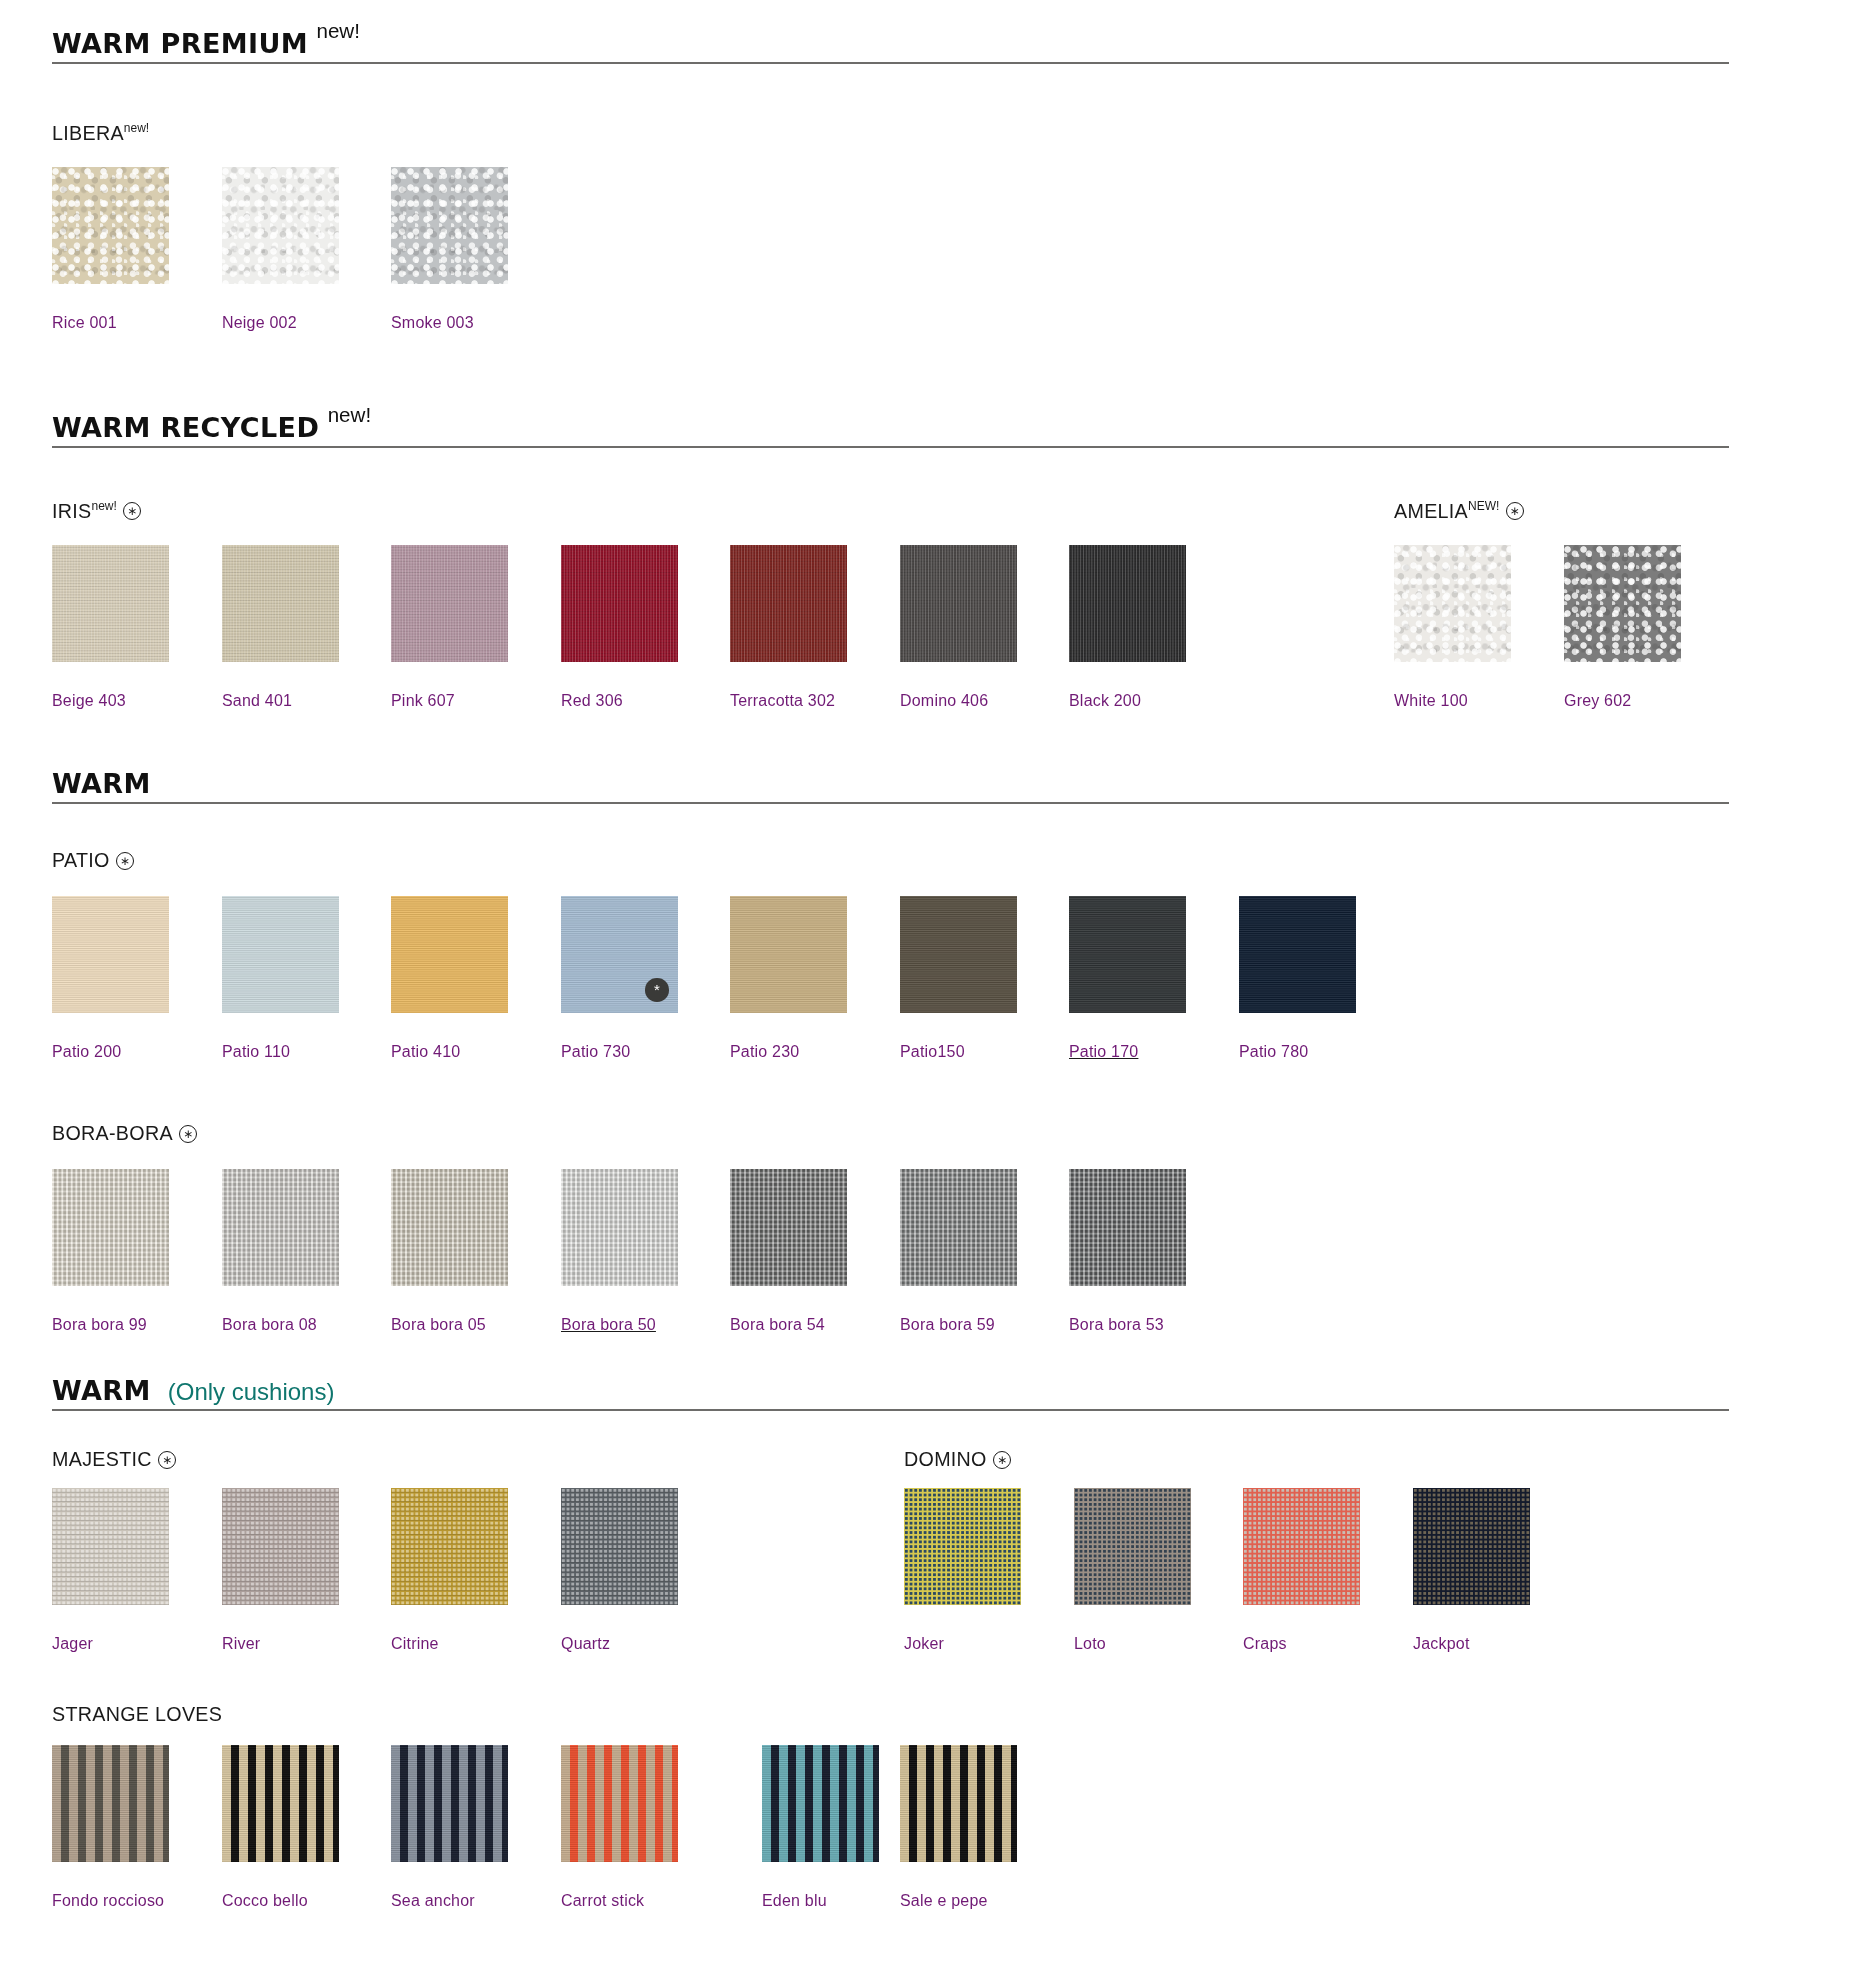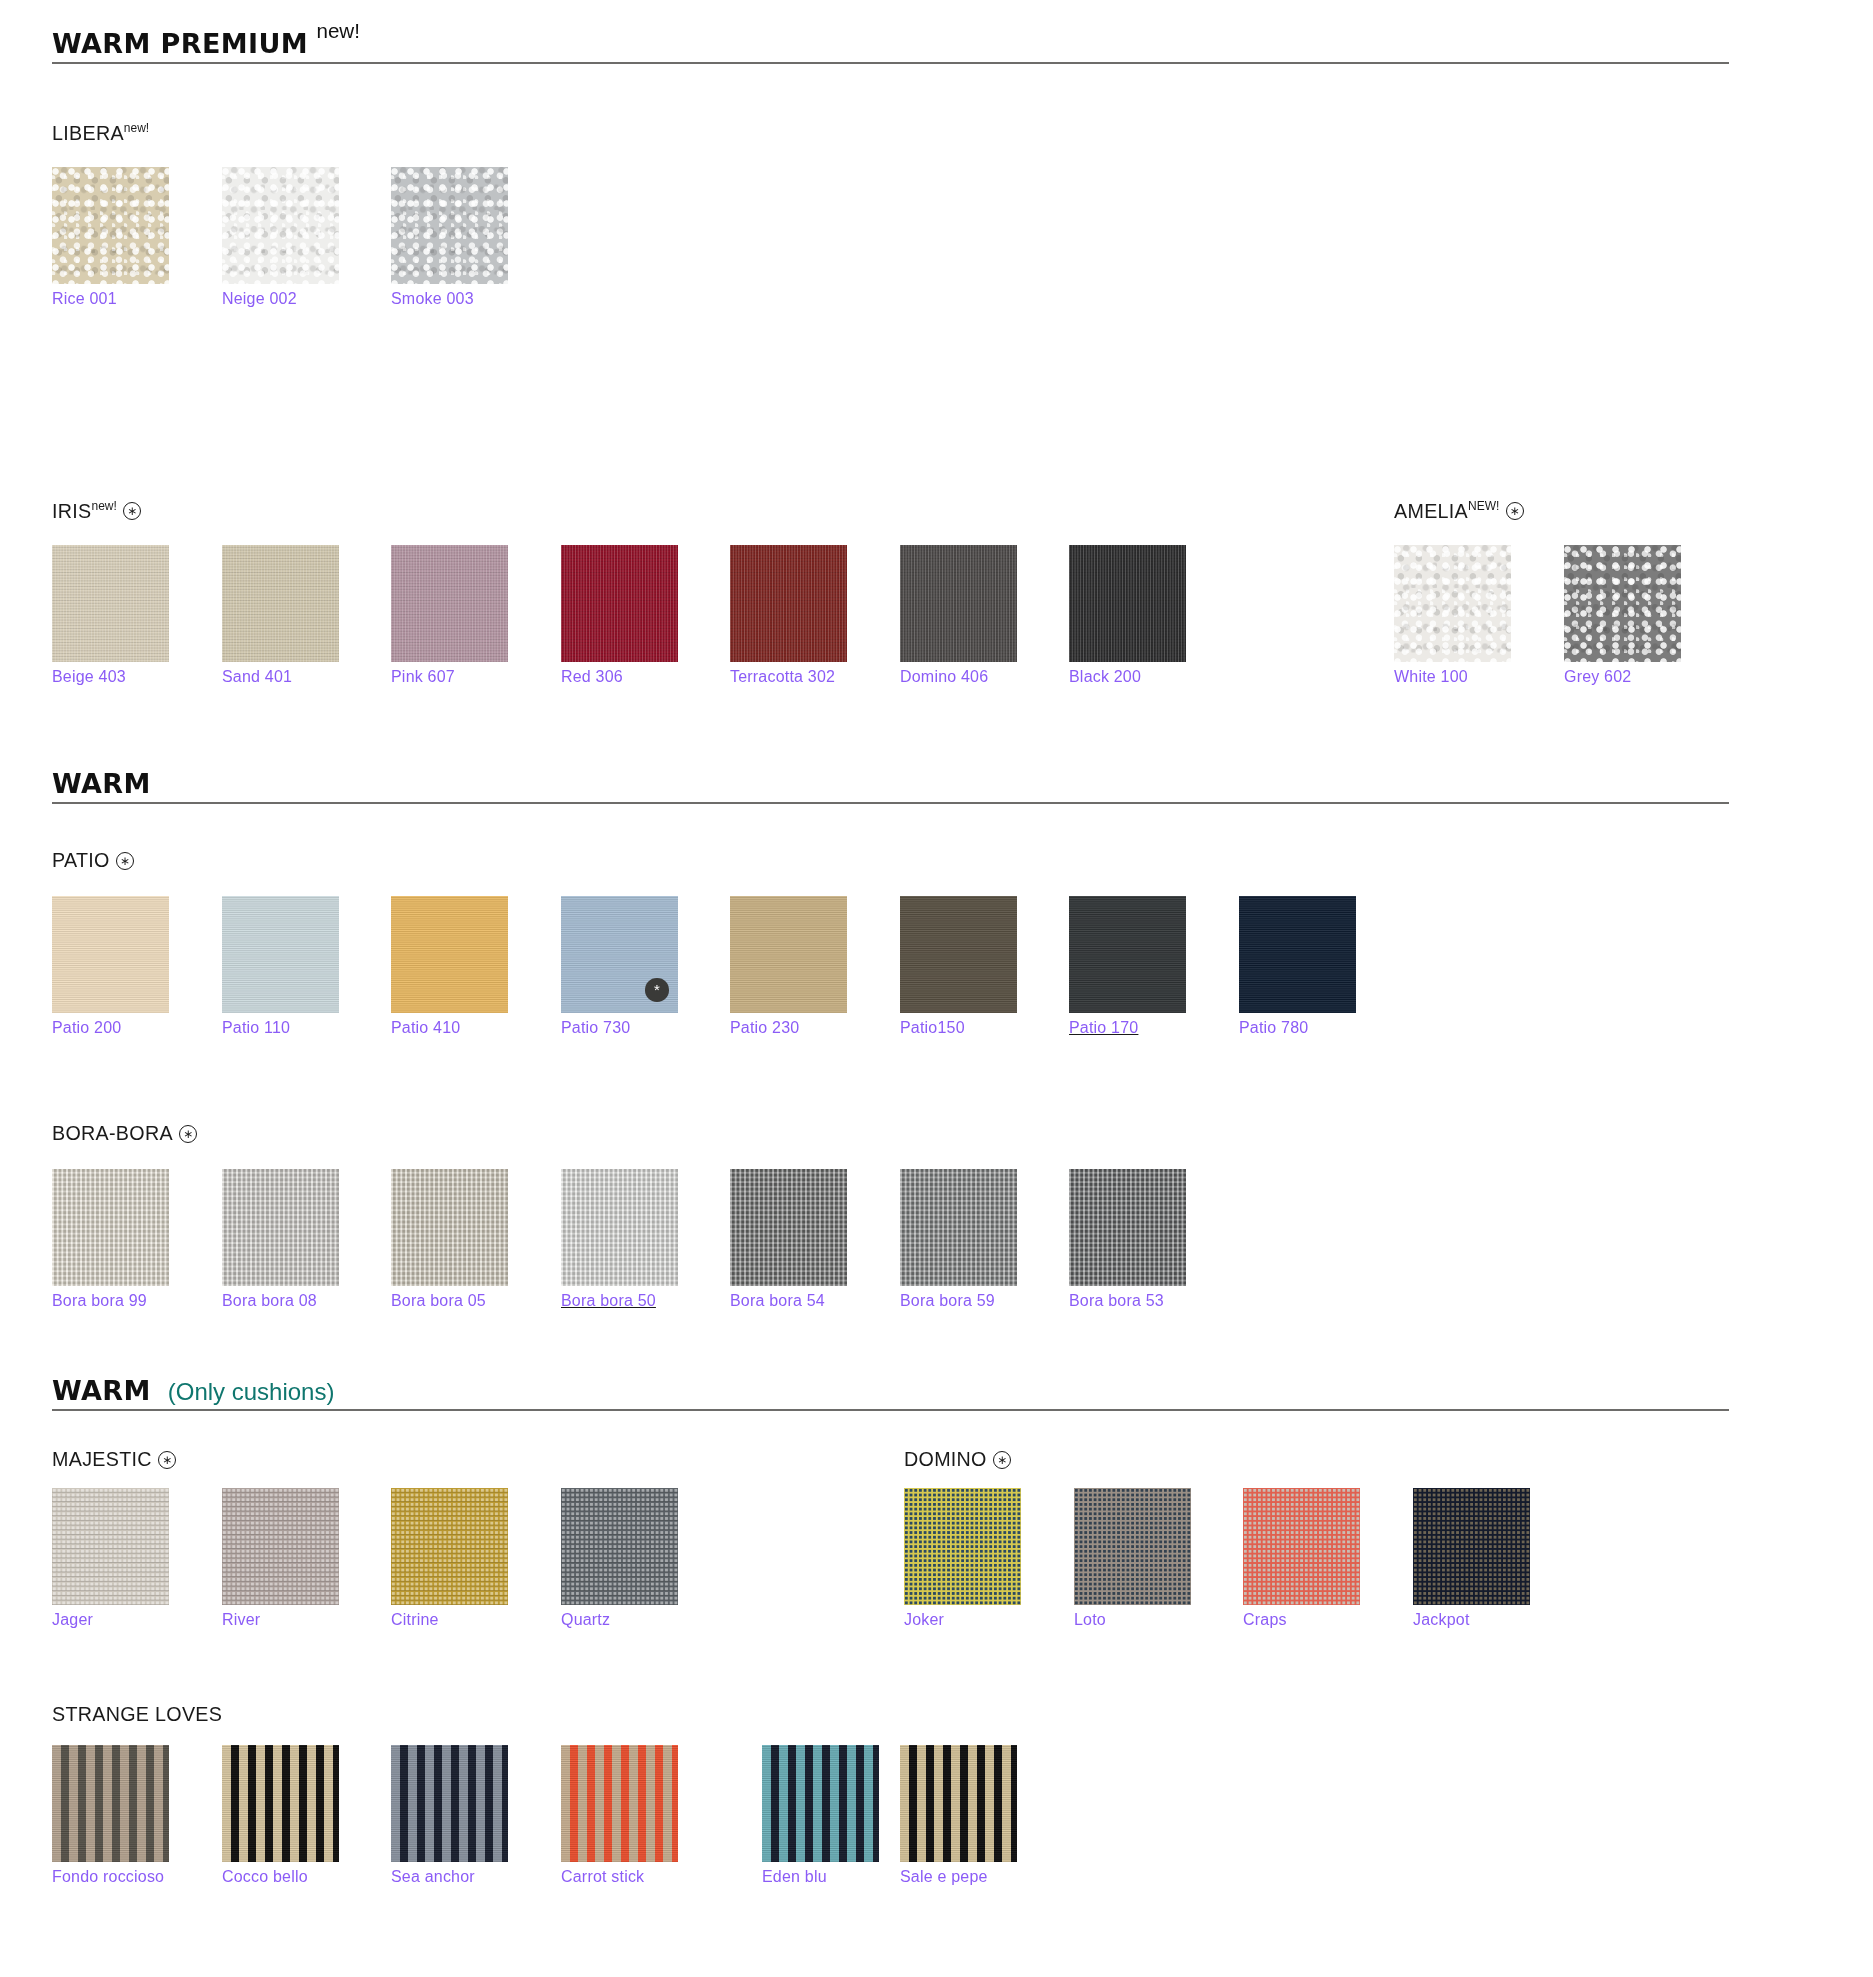--- a/index.html
+++ b/index.html
@@ -116,22 +116,22 @@
   }
   .swatch-chip {
     width: 117px;
     height: 117px;
     position: relative;
     overflow: hidden;
   }
   .swatch-name {
     font-family: "Liberation Sans", sans-serif;
     font-size: 16px;
-    color: #8b5cf6;
-    margin-top: 6px;
+    color: #701a75;
+    margin-top: 30px;
     white-space: nowrap;
     letter-spacing: 0.2px;
   }
   .chip-dot {
     position: absolute;
     right: 9.4px;
     bottom: 11.2px;
     width: 23.4px;
     height: 23.4px;
     border-radius: 50%;
@@ -211,20 +211,23 @@
       </div>
       <div class="swatch" style="left: 170px;">
         <div class="swatch-chip tex-boucle" style="background-color: rgb(238, 238, 236);"></div>
         <div class="swatch-name">Neige 002</div>
       </div>
       <div class="swatch" style="left: 339px;">
         <div class="swatch-chip tex-boucle" style="background-color: rgb(191, 194, 196);"></div>
         <div class="swatch-name">Smoke 003</div>
       </div>
     </div>
+    <div class="section" style="top: 412px;">
+      <div class="section-head"><span class="section-title">WARM RECYCLED</span><span class="section-new">new!</span></div>
+    </div>
     <div class="family-label" style="position: absolute; left: 52px; top: 500px;"><span>IRIS</span><span class="fam-new">new!</span><span class="star-badge"></span></div>
     <div class="swatch-row" style="position: absolute; left: 52px; top: 545px;">
       <div class="swatch" style="left: 0px;">
         <div class="swatch-chip tex-weave" style="background-color: rgb(214, 205, 184);"></div>
         <div class="swatch-name">Beige 403</div>
       </div>
       <div class="swatch" style="left: 170px;">
         <div class="swatch-chip tex-weave" style="background-color: rgb(207, 198, 173);"></div>
         <div class="swatch-name">Sand 401</div>
       </div>

